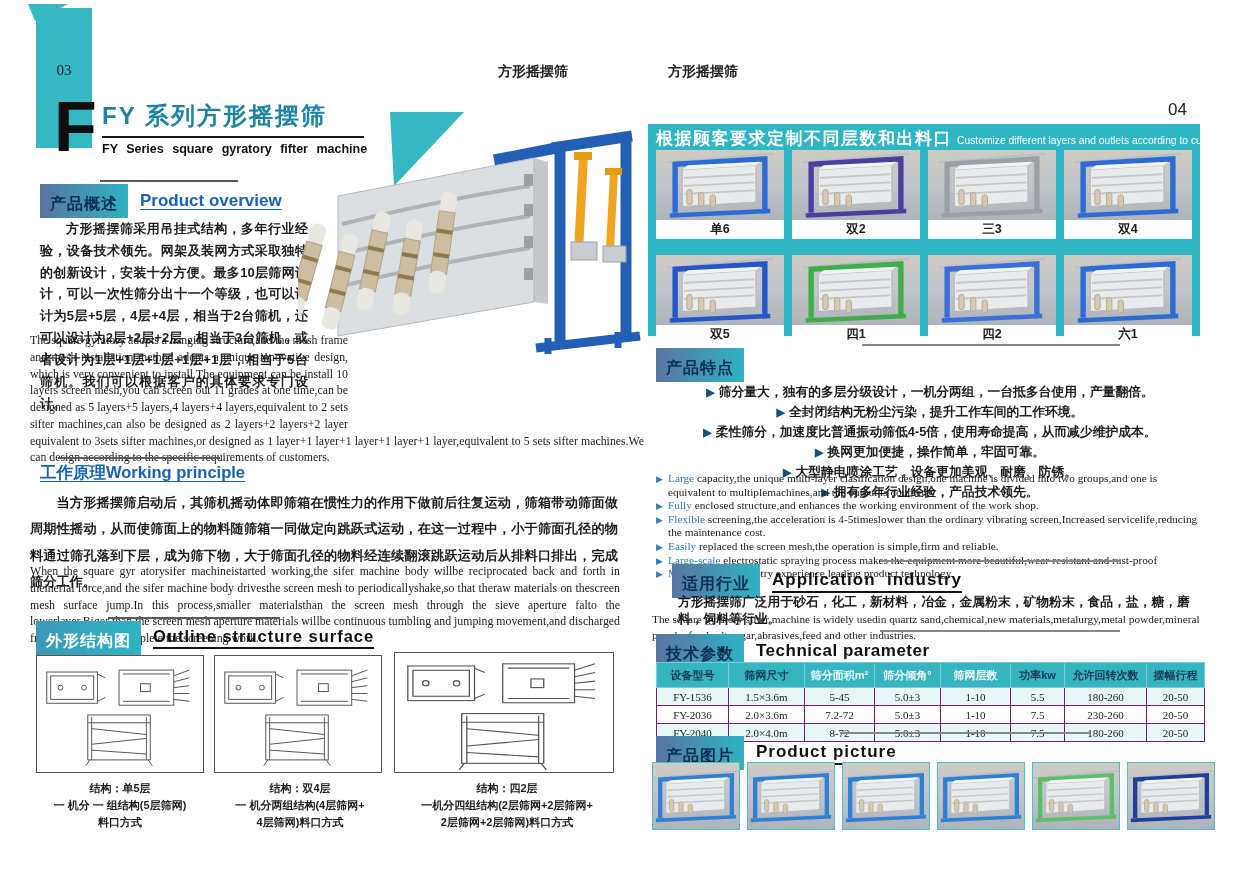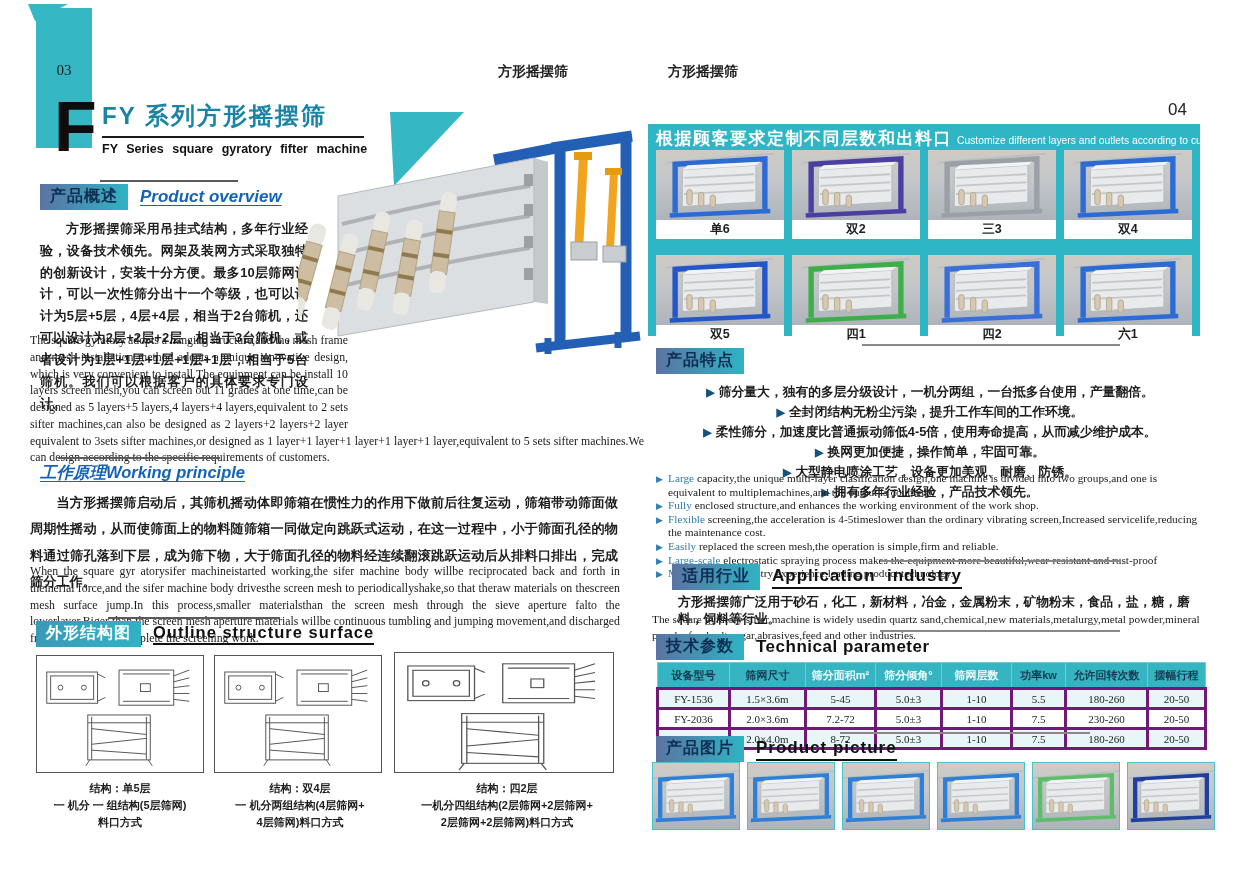--- a/index.html
+++ b/index.html
@@ -1,24 +1,24 @@
 <!DOCTYPE html>
 <html><head>
 <meta charset="utf-8">
 <style>
   html,body{margin:0;padding:0;background:#e9e9e9;}
   .sheet{position:relative;width:1240px;height:877px;background:#ffffff;overflow:hidden;
          font-family:"Liberation Sans",sans-serif;color:#222;}
   .abs{position:absolute;}
   .rule{position:absolute;height:2px;background:#5a5a5a;}
   
-  .badge{display:inline-block;padding:2px 10px 3px;font-size:16px;font-weight:bold;color:#0e2d52;
+  .badge{display:inline-block;padding:10px 10px 3px;font-size:16px;font-weight:bold;color:#0e2d52;
          background:linear-gradient(90deg,#5a74a2 0%,#2fb3c4 100%);letter-spacing:1px;}
   .badge.light{color:#ffffff;background:linear-gradient(90deg,#3a9ab8 0%,#2fb3c4 100%);}
-  .h-blue{font-size:17px;font-weight:bold;color:#1563b8;text-decoration:underline;text-underline-offset:3px;font-style:italic;}
+  .h-blue{font-size:17px;font-weight:bold;color:#1563b8;text-decoration:underline;text-underline-offset:3px;}
   .h-black{font-size:17px;font-weight:bold;color:#111;border-bottom:2px solid #111;padding-bottom:1px;letter-spacing:1px;}
   .h-plain{font-size:17px;font-weight:bold;color:#111;letter-spacing:0.5px;}
   .h-boxed{font-size:17px;font-weight:bold;color:#111;border:2px solid #2a2a2a;background:#fff;padding:1px 16px 2px;}
   .hrow{position:absolute;display:flex;align-items:center;gap:12px;}
   
   .sidebar{position:absolute;left:36px;top:8px;width:56px;height:140px;background:#35b7c4;}
   .pagenum{font-family:"Liberation Serif",serif;font-size:15px;color:#1a1a1a;text-align:center;margin-top:54px;}
   .bigF{position:absolute;left:54px;top:92px;font-size:70px;line-height:1;font-weight:bold;color:#0d0d0d;}
   .title-cn{font-size:24px;font-weight:bold;color:#1a84a6;letter-spacing:2px;}
   .title-div{width:262px;height:2px;background:#1a1a1a;margin:4px 0 4px;}
@@ -46,21 +46,21 @@
   .feat-en{font-family:"Liberation Serif",serif;font-size:11.3px;line-height:13.6px;color:#1a1a1a;}
   .feat-en li{position:relative;list-style:none;padding-left:12px;}
   .feat-en .mk{position:absolute;left:0;top:1px;color:#2f7fb5;font-size:9px;}
   .feat-en .lead{color:#2e7cb4;}
   .app-cn{font-size:12.8px;font-weight:bold;color:#1d1d1d;}
   .app-en{font-family:"Liberation Serif",serif;font-size:11.3px;line-height:1.4;color:#1a1a1a;}
   table.tech{border-collapse:collapse;table-layout:fixed;width:548px;}
   table.tech th{background:#35b5c2;border:1px solid #79c9d3;font-size:11px;font-weight:bold;
                 color:#173a52;height:20px;padding:2px;}
   table.tech th.wh{color:#f2fbfc;}
-  table.tech td{border:3px solid #701a75;font-family:"Liberation Serif",serif;font-size:11px;color:#222;
+  table.tech td{border:1px solid #701a75;font-family:"Liberation Serif",serif;font-size:11px;color:#222;
                 text-align:center;height:17px;padding:0;background:#fff;}
   table.tech tr.alt td{background:#e7f6f7;}
   .photos{position:absolute;left:652px;top:762px;display:flex;gap:7px;}
   .photo{width:86px;height:66px;border:1.5px solid #49c2cc;background:linear-gradient(180deg,#d0ccc4 0%,#c2c5c9 45%,#adb3b9 100%);overflow:hidden;}
   .photo svg{width:100%;height:100%;display:block;}
 </style>
 </head>
 <body>
 
 <div class="sheet">

